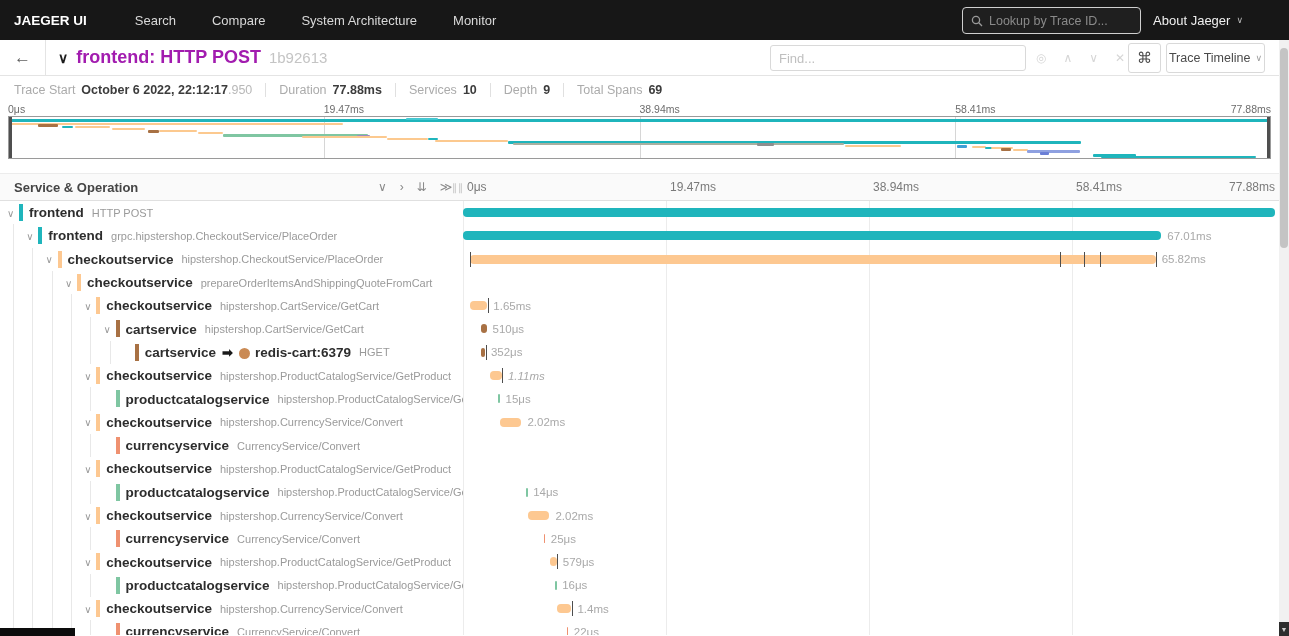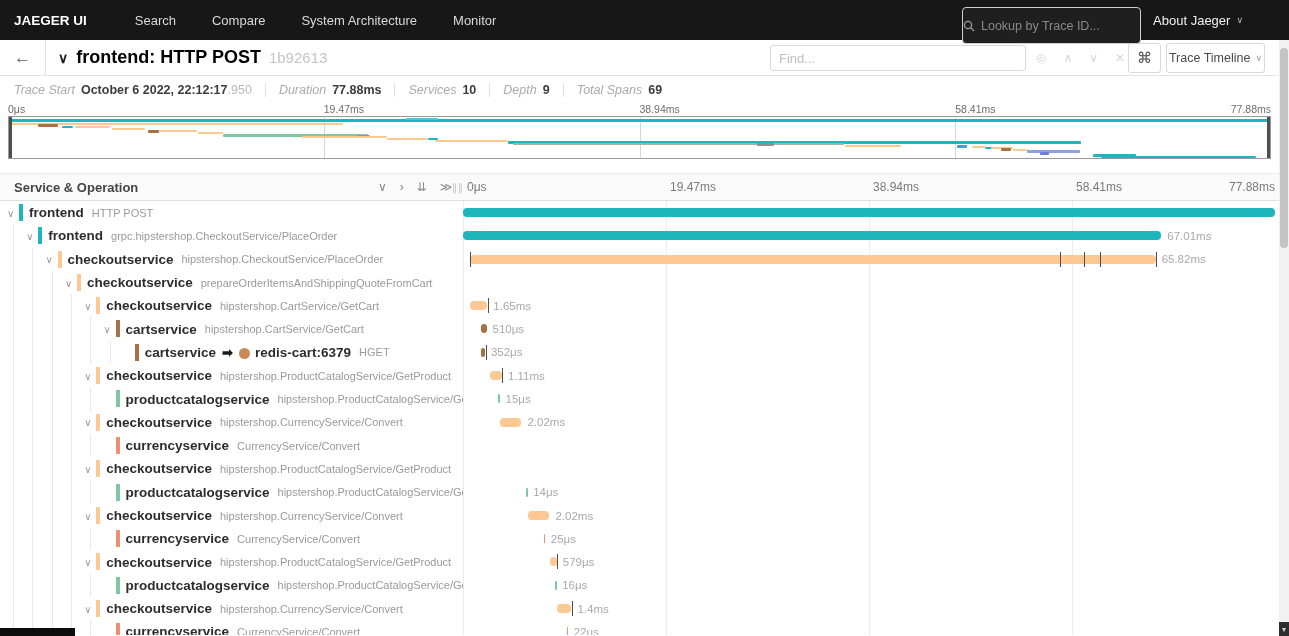--- a/index.html
+++ b/index.html
@@ -3,51 +3,51 @@
 <meta charset="utf-8">
 <style>
   * { margin:0; padding:0; box-sizing:border-box; }
   html,body { width:1289px; height:636px; overflow:hidden; background:#fff;
     font-family:"Liberation Sans", sans-serif; position:relative; }
 
   
   .nav { height:40px; background:#171717; display:flex; align-items:center; position:relative; z-index:5; }
   .brand { color:#fff; font-weight:bold; font-size:13.5px; margin-left:14px; margin-right:48px; }
   .nav-item { color:#d9d9d9; font-size:13px; margin-right:36px; cursor:pointer; }
-  .lookup { position:absolute; left:962px; top:7px; width:179px; height:37px; background:#1f1f1f;
-    border:1px solid #cfcfcf; border-radius:4px; display:flex; align-items:center; padding:0 0; }
+  .lookup { position:absolute; left:962px; top:7px; width:179px; height:27px; background:#1f1f1f;
+    border:1px solid #cfcfcf; border-radius:4px; display:flex; align-items:center; padding:0 8px; }
   .lookup svg { margin-right:6px; }
   .lookup .ph { color:#8a8a8a; font-size:12.5px; }
   .about { position:absolute; right:46px; top:0; height:40px; display:flex; align-items:center;
     color:#f0f0f0; font-size:13px; cursor:pointer; }
   .about .chev { font-size:9px; color:#bdbdbd; margin-left:6px; }
 
   
   .thead { height:36px; border-bottom:1px solid #e4e4e4; display:flex; align-items:center; position:relative; background:#fff; }
   .backcol { width:46px; height:100%; border-right:1px solid #e4e4e4; display:flex; align-items:center; justify-content:center; }
   .backcol span { font-size:17px; color:#5f5f5f; cursor:pointer; }
   .collapse-toggle { font-size:14px; font-weight:700; color:#1d1d1d; margin:0 8px 0 12px; cursor:pointer; }
-  .ttitle { font-size:18px; font-weight:700; color:#000000; }
+  .ttitle { font-size:18px; font-weight:700; color:#a21caf; }
   .tid { font-size:15px; color:#c4c4c4; margin-left:8px; font-weight:400; }
   .find { position:absolute; left:770px; top:5px; width:256px; height:26px; border:1px solid #d9d9d9;
     border-radius:3px; display:flex; align-items:center; padding:0 8px; background:#fff; }
   .find .ph { color:#bfbfbf; font-size:13px; }
   .find-icons { position:absolute; left:1036px; top:5px; height:26px; display:flex; align-items:center; gap:17px; }
   .find-icons span { color:#d6d6d6; font-size:12px; }
   .kbd-btn { position:absolute; left:1128px; top:3px; width:33px; height:30px; border:1px solid #d9d9d9;
     border-radius:3px; display:flex; align-items:center; justify-content:center; font-size:15px; color:#4a4a4a; background:#fff; cursor:pointer; }
   .view-btn { position:absolute; left:1166px; top:3px; width:99px; height:30px; border:1px solid #d9d9d9;
     border-radius:3px; display:flex; align-items:center; justify-content:center; font-size:12.5px; color:#4a4a4a; background:#fff; cursor:pointer; }
   .view-btn .chev { font-size:9px; color:#9a9a9a; margin-left:5px; }
 
   
   .summary { height:27px; display:flex; align-items:center; padding-left:14px; font-size:12.5px; background:#fff; }
   .sum-item { display:flex; align-items:center; }
   .sum-item + .sum-item { border-left:1px solid #e0e0e0; margin-left:13px; padding-left:13px;text-align:right; }
-  .sum-item .lbl { color:#ababab; margin-right:6px;font-style:italic; }
+  .sum-item .lbl { color:#ababab; margin-right:6px; }
   .sum-item .val { color:#3c3c3c; font-weight:700; }
   .sum-item .sfx { color:#b8b8b8; font-weight:400; }
 
   
   .mm-ticks { height:13px; position:relative; margin:0 18px 0 8px; font-size:10.5px; color:#6d6d6d; background:#fff; }
   .mm-ticks .tk { position:absolute; top:0; }
   .mm-ticks .tk.end { transform:translateX(-100%); }
   .mm-canvas { position:relative; height:43px; margin:0 18px 0 8px; border:1px solid #9a9a9a; background:#fff; overflow:hidden; }
   .mm-handle { position:absolute; top:0; bottom:0; width:3px; background:#4f4f4f; z-index:3; }
   .mm-grid { position:absolute; top:0; bottom:0; width:1px; background:#d6d6d6; }
@@ -371,21 +371,21 @@
         <span class="tree-chev" style="left: 84.2px;">∨</span>
         <div class="chip" style="left: 96.2px; background: rgb(253, 200, 145);"></div>
         <div class="names" style="left: 106.2px;">
           <span class="svc">checkoutservice</span>
           <span class="op">hipstershop.ProductCatalogService/GetProduct</span>
         </div>
       </div>
       <div class="row-right">
         <div class="bar" style="left: 3.35%; width: max(1.45%, 1.5px); background: rgb(253, 200, 145);"></div>
         <div class="bar-tick" style="left: 4.85%;"></div>
-        <span class="bar-lbl" style="left: calc(4.8% + 6px);">1.11ms</span>
+        <span class="bar-lbl" style="left: calc(4.8% + 6px); font-style: italic;">1.11ms</span>
       </div>
     </div>
     <div class="row">
       <div class="row-left">
         <div class="guide" style="left: 13px;"></div>
         <div class="guide" style="left: 32.3px;"></div>
         <div class="guide" style="left: 51.6px;"></div>
         <div class="guide" style="left: 70.9px;"></div>
         <div class="guide" style="left: 90.2px;"></div>
         <div class="chip" style="left: 115.5px; background: rgb(127, 198, 162);"></div>

